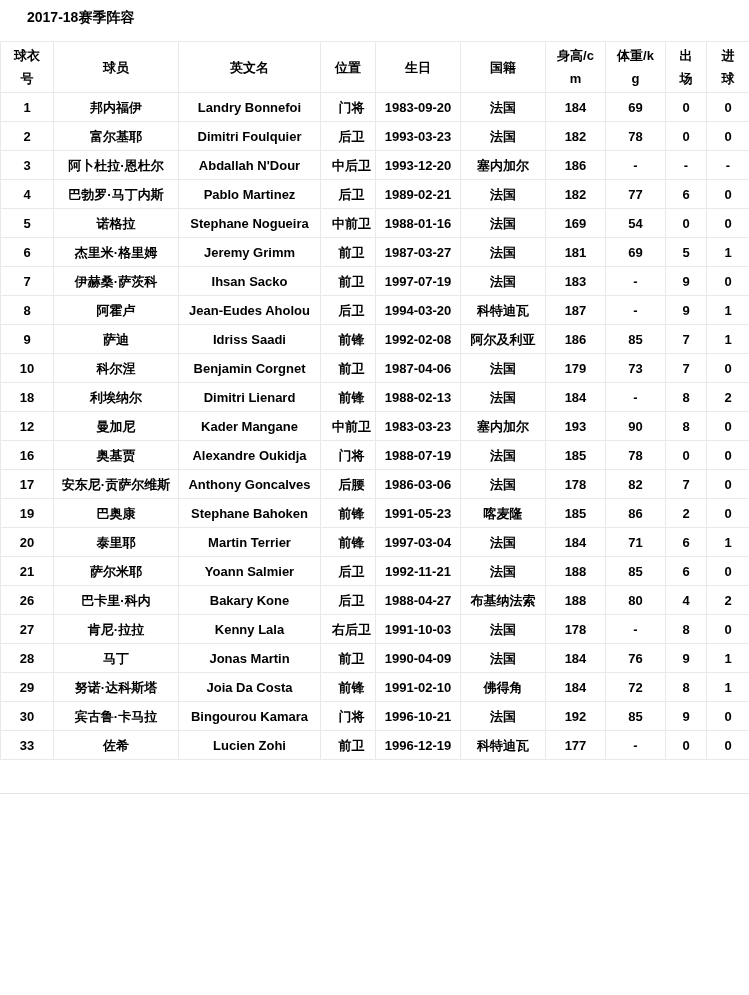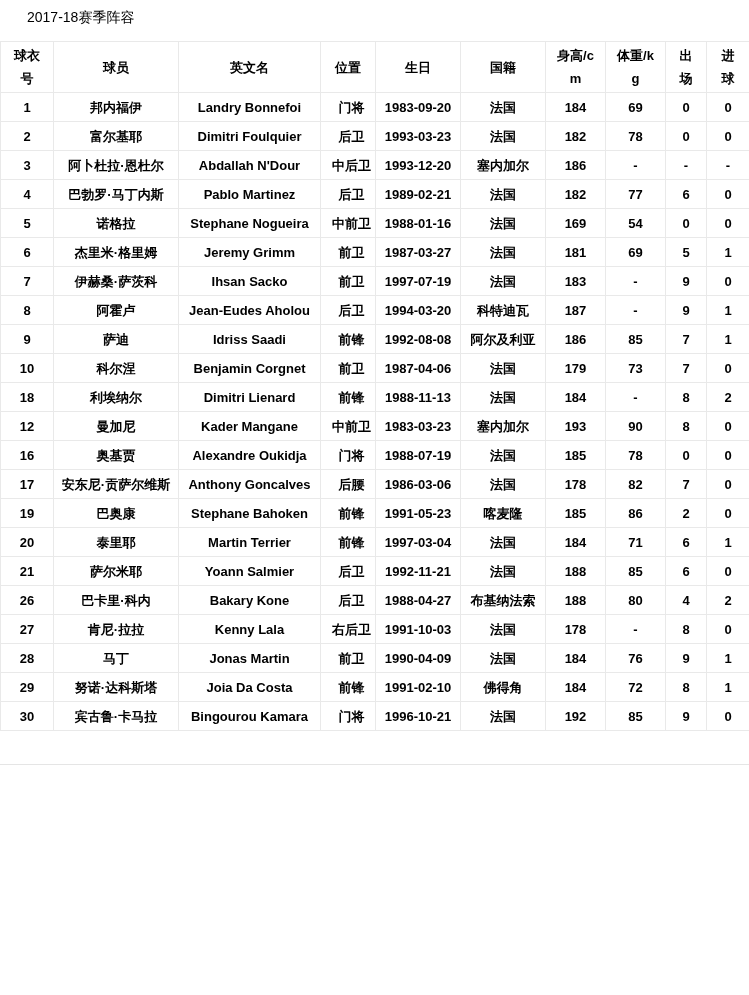--- a/index.html
+++ b/index.html
@@ -12,21 +12,21 @@
     height: 995px;
     font-family: "Liberation Sans", "DejaVu Sans", sans-serif;
     color: #000;
     overflow: hidden;
   }
   .page-title {
     margin: 0;
     padding: 9px 0 0 27px;
     font-size: 14px;
     line-height: 16px;
-    font-weight: 400;
+    font-weight: 700;
     color: #000;
   }
   table.roster {
     width: 749px;
     margin-top: 16px;
     table-layout: fixed;
     border-collapse: collapse;
   }
   .roster th, .roster td {
     border: 1px solid #e9e9e9;
@@ -196,21 +196,21 @@
         <td>187</td>
         <td>-</td>
         <td>9</td>
         <td>1</td>
       </tr>
       <tr>
         <td>9</td>
         <td>萨迪</td>
         <td>Idriss Saadi</td>
         <td>前锋</td>
-        <td>1992-08-08</td>
+        <td>1992-02-08</td>
         <td>阿尔及利亚</td>
         <td>186</td>
         <td>85</td>
         <td>7</td>
         <td>1</td>
       </tr>
       <tr>
         <td>10</td>
         <td>科尔涅</td>
         <td>Benjamin Corgnet</td>
@@ -220,21 +220,21 @@
         <td>179</td>
         <td>73</td>
         <td>7</td>
         <td>0</td>
       </tr>
       <tr>
         <td>18</td>
         <td>利埃纳尔</td>
         <td>Dimitri Lienard</td>
         <td>前锋</td>
-        <td>1988-11-13</td>
+        <td>1988-02-13</td>
         <td>法国</td>
         <td>184</td>
         <td>-</td>
         <td>8</td>
         <td>2</td>
       </tr>
       <tr>
         <td>12</td>
         <td>曼加尼</td>
         <td>Kader Mangane</td>
@@ -359,16 +359,28 @@
         <td>宾古鲁·卡马拉</td>
         <td>Bingourou Kamara</td>
         <td>门将</td>
         <td>1996-10-21</td>
         <td>法国</td>
         <td>192</td>
         <td>85</td>
         <td>9</td>
         <td>0</td>
       </tr>
+      <tr>
+        <td>33</td>
+        <td>佐希</td>
+        <td>Lucien Zohi</td>
+        <td>前卫</td>
+        <td>1996-12-19</td>
+        <td>科特迪瓦</td>
+        <td>177</td>
+        <td>-</td>
+        <td>0</td>
+        <td>0</td>
+      </tr>
     </tbody>
 </table>
 
 <div class="bottom-divider"></div>
 
 </body></html>

